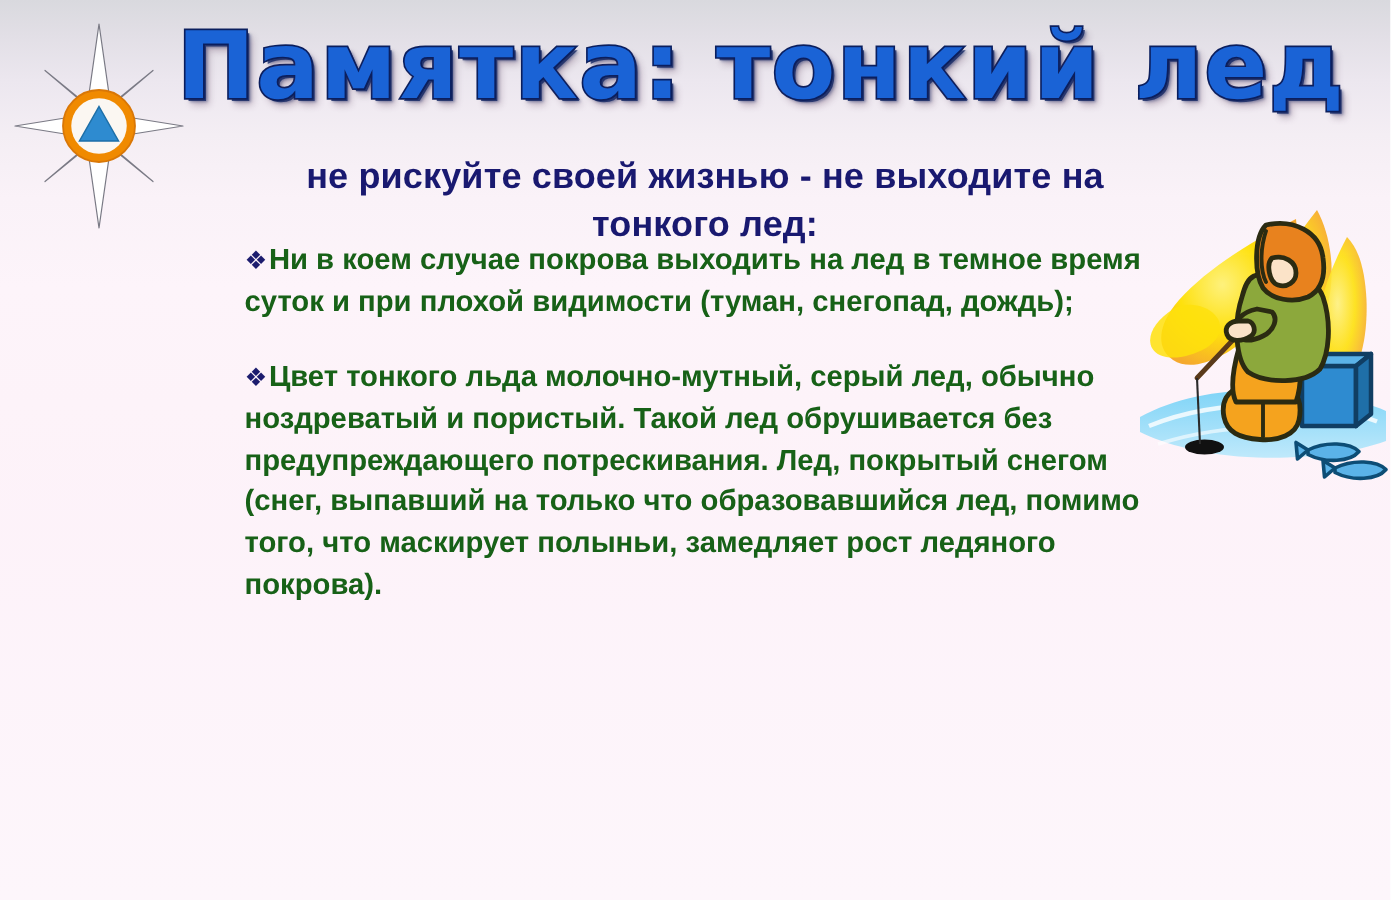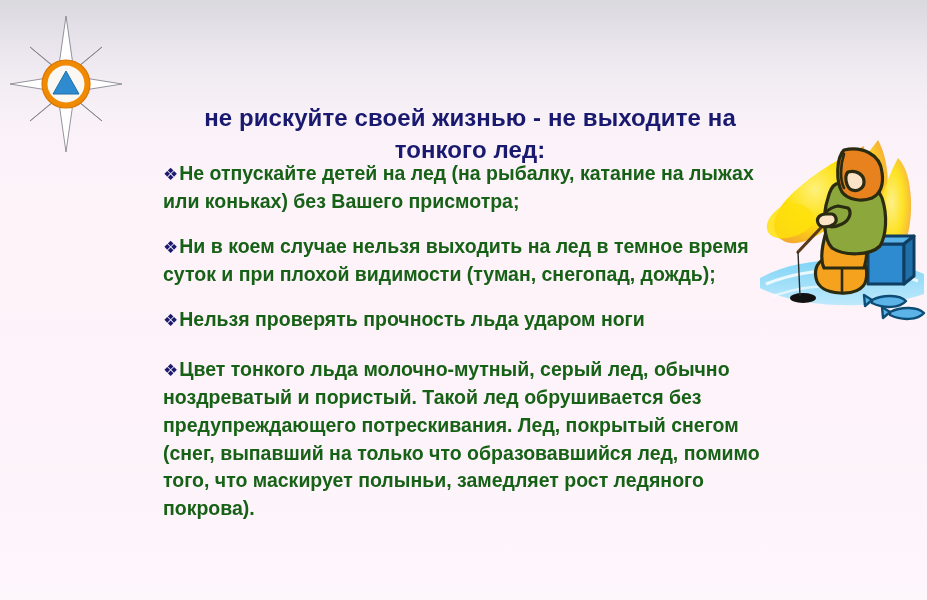--- a/index.html
+++ b/index.html
@@ -162,35 +162,32 @@
       </g>
 
       <circle cx="58" cy="70" r="24" fill="#F08A00"></circle>
       <circle cx="58" cy="70" r="18.5" fill="#FBF7F2"></circle>
       <circle cx="58" cy="70" r="24" fill="none" stroke="#D97706" stroke-width="1.2"></circle>
 
       <polygon points="58,57 71,80 45,80" fill="#2E8BD0" stroke="#1d6fa8" stroke-width="1"></polygon>
     </svg>
   </div>
 
+  <div class="title-block">
+    <div class="title-art">Памятка: тонкий лед</div>
+  </div>
 
   <div class="subtitle">
     <div>не рискуйте своей жизнью - не выходите на</div>
     <div>тонкого лед:</div>
   </div>
 
   <div class="content">
-    <p class="bullet-item i0">
-      <span class="glyph">❖</span><span class="txt">Не отпускайте детей на лед (на рыбалку, катание на лыжах или коньках) без Вашего присмотра;</span>
-    </p>
     <p class="bullet-item i1">
-      <span class="glyph">❖</span><span class="txt">Ни в коем случае нельзя выходить на лед в темное время суток и при плохой видимости (туман, снегопад, дождь);</span>
-    </p>
-    <p class="bullet-item i2">
-      <span class="glyph">❖</span><span class="txt">Нельзя проверять прочность льда ударом ноги</span>
+      <span class="glyph">❖</span><span class="txt">Ни в коем случае покрова выходить на лед в темное время суток и при плохой видимости (туман, снегопад, дождь);</span>
     </p>
     <p class="bullet-item i3">
       <span class="glyph">❖</span><span class="txt">Цвет тонкого льда молочно-мутный, серый лед, обычно ноздреватый и пористый. Такой лед обрушивается без предупреждающего потрескивания. Лед, покрытый снегом (снег, выпавший на только что образовавшийся лед, помимо того, что маскирует полыньи, замедляет рост ледяного покрова).</span>
     </p>
   </div>
 
   <div class="fisher">
     <svg viewBox="0 0 175 200" xmlns="http://www.w3.org/2000/svg" aria-hidden="true">
       <defs>
         <radialGradient id="sunG" cx="45%" cy="45%" r="60%">

